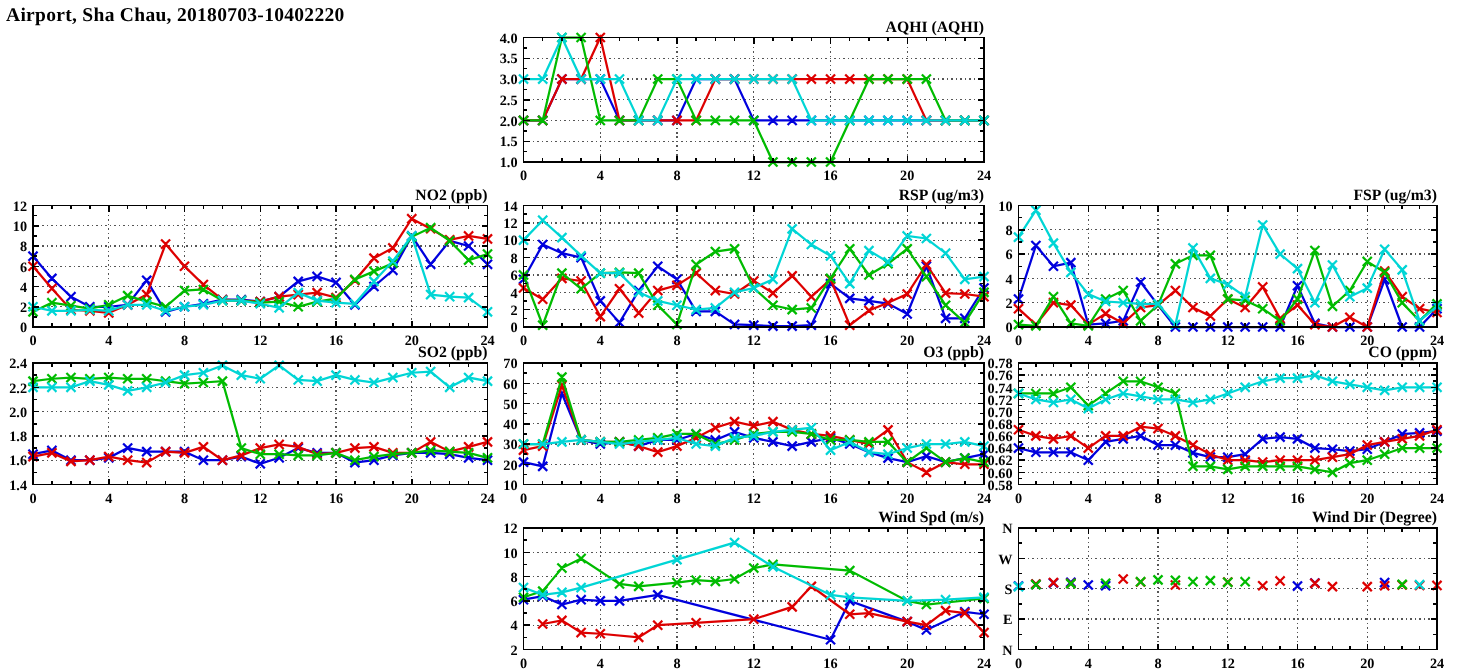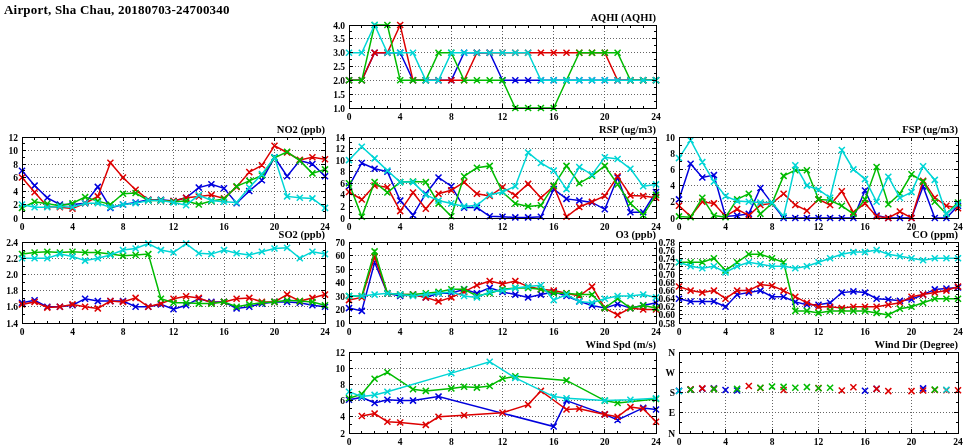--- a/index.html
+++ b/index.html
@@ -21,21 +21,21 @@
     font-weight:bold;
     fill:#000;
   }
   .ticklbl{font-size:9.5px;}
   .charttitle{font-size:10.5px;}
 </style>
 </head>
 <body>
 
 <div class="screen">
-  <div class="main-title">Airport, Sha Chau, 20180703-24700340</div>
+  <div class="main-title">Airport, Sha Chau, 20180703-10402220</div>
   <svg id="plots" width="975" height="447" viewBox="0 0 975 447" xmlns="http://www.w3.org/2000/svg">
       <g>
         <g stroke="#555555" stroke-width="0.9" stroke-dasharray="1 2" shape-rendering="crispEdges">
           <line x1="349" y1="94.16666666666667" x2="656" y2="94.16666666666667"></line>
           <line x1="349" y1="80.33333333333334" x2="656" y2="80.33333333333334"></line>
           <line x1="349" y1="66.5" x2="656" y2="66.5"></line>
           <line x1="349" y1="52.66666666666667" x2="656" y2="52.66666666666667"></line>
           <line x1="349" y1="38.83333333333333" x2="656" y2="38.83333333333333"></line>
           <line x1="400.1666666666667" y1="25" x2="400.1666666666667" y2="108"></line>
           <line x1="451.3333333333333" y1="25" x2="451.3333333333333" y2="108"></line>

